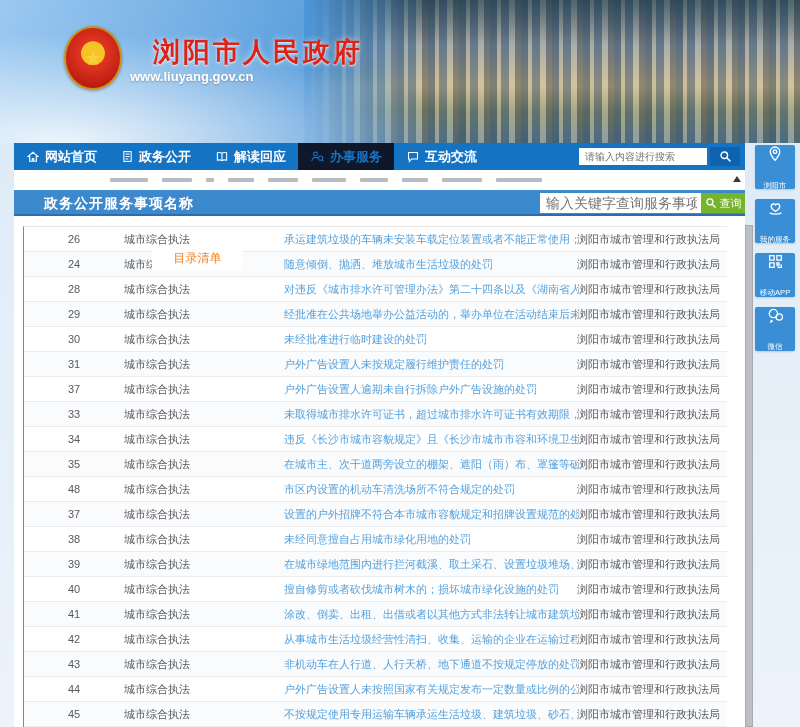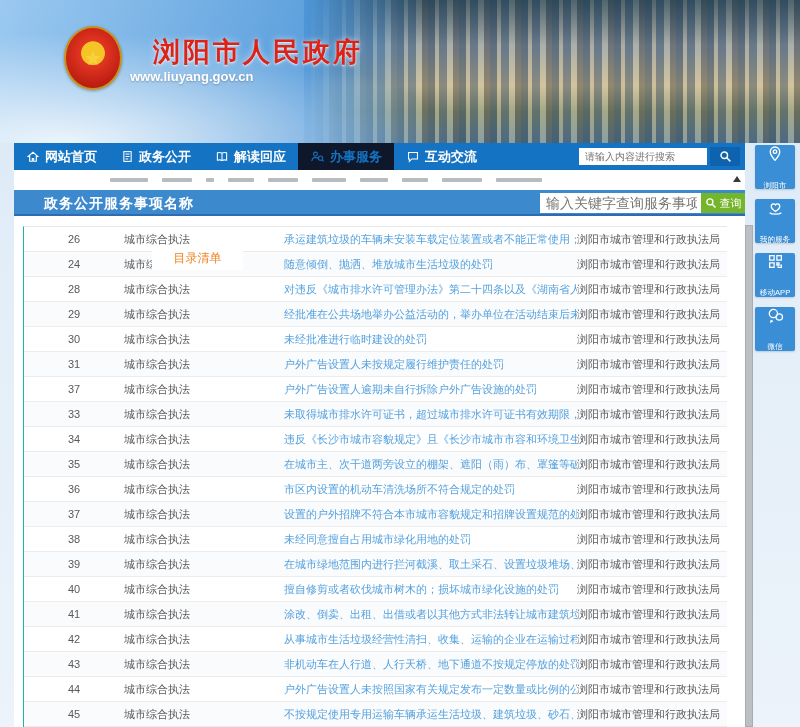--- a/index.html
+++ b/index.html
@@ -246,21 +246,21 @@
           <div class="c-name">违反《长沙市城市容貌规定》且《长沙市城市市容和环境卫生管理办法》..</div>
           <div class="c-dept">浏阳市城市管理和行政执法局</div>
         </div>
         <div class="row">
           <div class="c-no">35</div>
           <div class="c-cat">城市综合执法</div>
           <div class="c-name">在城市主、次干道两旁设立的棚架、遮阳（雨）布、罩篷等破损未及时更..</div>
           <div class="c-dept">浏阳市城市管理和行政执法局</div>
         </div>
         <div class="row">
-          <div class="c-no">36</div>
+          <div class="c-no">48</div>
           <div class="c-cat">城市综合执法</div>
           <div class="c-name">市区内设置的机动车清洗场所不符合规定的处罚</div>
           <div class="c-dept">浏阳市城市管理和行政执法局</div>
         </div>
         <div class="row">
           <div class="c-no">37</div>
           <div class="c-cat">城市综合执法</div>
           <div class="c-name">设置的户外招牌不符合本市城市容貌规定和招牌设置规范的处罚</div>
           <div class="c-dept">浏阳市城市管理和行政执法局</div>
         </div>

